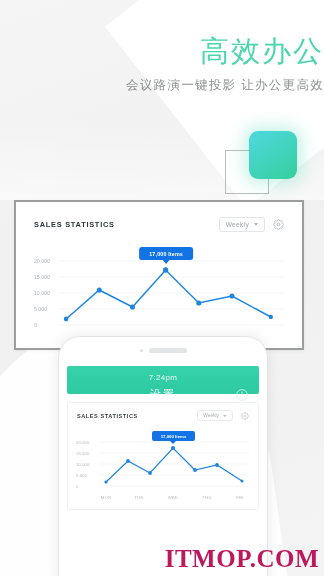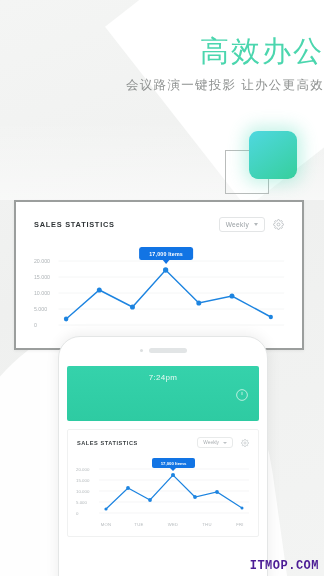--- a/index.html
+++ b/index.html
@@ -68,21 +68,21 @@
   .phone{position:absolute;left:58px;top:336px;width:208px;height:250px;
     background:#ffffff;border:1px solid #e4e6e6;border-radius:22px 22px 0 0;
     box-shadow:0 -2px 14px rgba(0,0,0,.07);z-index:9;overflow:hidden;}
   .phone-top{height:26px;display:flex;align-items:center;justify-content:center;gap:6px;}
   .cam{width:3px;height:3px;border-radius:50%;background:#dcdfe0;}
   .spk{width:38px;height:5px;border-radius:3px;background:#e2e5e6;}
   .pbtn{position:absolute;left:-2px;top:52px;width:2px;height:14px;background:#d8dbdc;border-radius:2px;}
   .pbtn2{position:absolute;left:-2px;top:72px;width:2px;height:14px;background:#d8dbdc;border-radius:2px;}
   .pbtn3{position:absolute;right:-2px;top:46px;width:2px;height:10px;background:#d8dbdc;border-radius:2px;}
 
-  .green-bar{margin:3px 8px 0 8px;height:55px;border-radius:2px;
+  .green-bar{margin:3px 8px 0 8px;height:28px;border-radius:2px;
     background:linear-gradient(180deg,#35d2ab 0%,#2ecba2 100%);
     position:relative;color:#fff;}
   .gb-time{text-align:center;font-size:8px;padding-top:7px;letter-spacing:.3px;
     color:#eafaf4;}
   .gb-title{text-align:center;font-size:11px;padding-top:5px;letter-spacing:2px;}
   .gb-icon{position:absolute;right:10px;top:22px;width:14px;height:14px;}
 
   .phone-card{margin:8px 8px 0 8px;background:#fff;border:1px solid #f0f1f1;
     border-radius:2px;padding-bottom:5px;}
   .pcard-head{display:flex;align-items:center;justify-content:space-between;
@@ -94,22 +94,22 @@
   .pchev{width:0;height:0;border-left:2px solid transparent;border-right:2px solid transparent;
     border-top:2.4px solid #bdc2c5;}
   .pgear{width:8px;height:8px;display:block;}
   .pchart-wrap{position:relative;margin:5px 7px 0 7px;height:78px;}
   .pylab{font-size:4.4px;fill:#b4b9bc;font-family:"Liberation Sans",sans-serif;}
   .pxlab{font-size:4.2px;fill:#b4b9bc;font-family:"Liberation Sans",sans-serif;letter-spacing:.3px;}
   .ptip-txt{fill:#ffffff;font-size:4.3px;font-weight:700;font-family:"Liberation Sans",sans-serif;}
 
   
   .wm{position:absolute;right:5px;bottom:3px;z-index:30;
-    font-size:12px;font-weight:700;color:#4c1d95;letter-spacing:.5px;
-    font-family:Liberation Mono, monospace;}
+    font-size:25px;font-weight:700;color:#be185d;letter-spacing:.5px;
+    font-family:Liberation Serif, serif;}
 </style>
 </head>
 <body>
 
 <div id="bg">
   <div class="bg-base"></div>
   <div class="bg-diag"></div>
   <div class="bg-soft"></div>
   <div class="bg-curve"></div>
 </div>
@@ -183,20 +183,21 @@
   <div class="pbtn2"></div>
   <div class="pbtn3"></div>
 
   <div class="phone-top">
     <span class="cam"></span>
     <span class="spk"></span>
   </div>
 
   <div class="green-bar">
     <div class="gb-time">7:24pm</div>
+    <div class="gb-title">设置</div>
     <svg class="gb-icon" viewBox="0 0 24 24" fill="none" stroke="#d9f7ec" stroke-width="1.4">
       <circle cx="12" cy="12" r="9.2"></circle>
       <path d="M12 6.6v5.6"></path>
     </svg>
   </div>
 
   <div class="phone-card">
     <div class="pcard-head">
       <div class="pcard-title">SALES STATISTICS</div>
       <div class="head-right">

